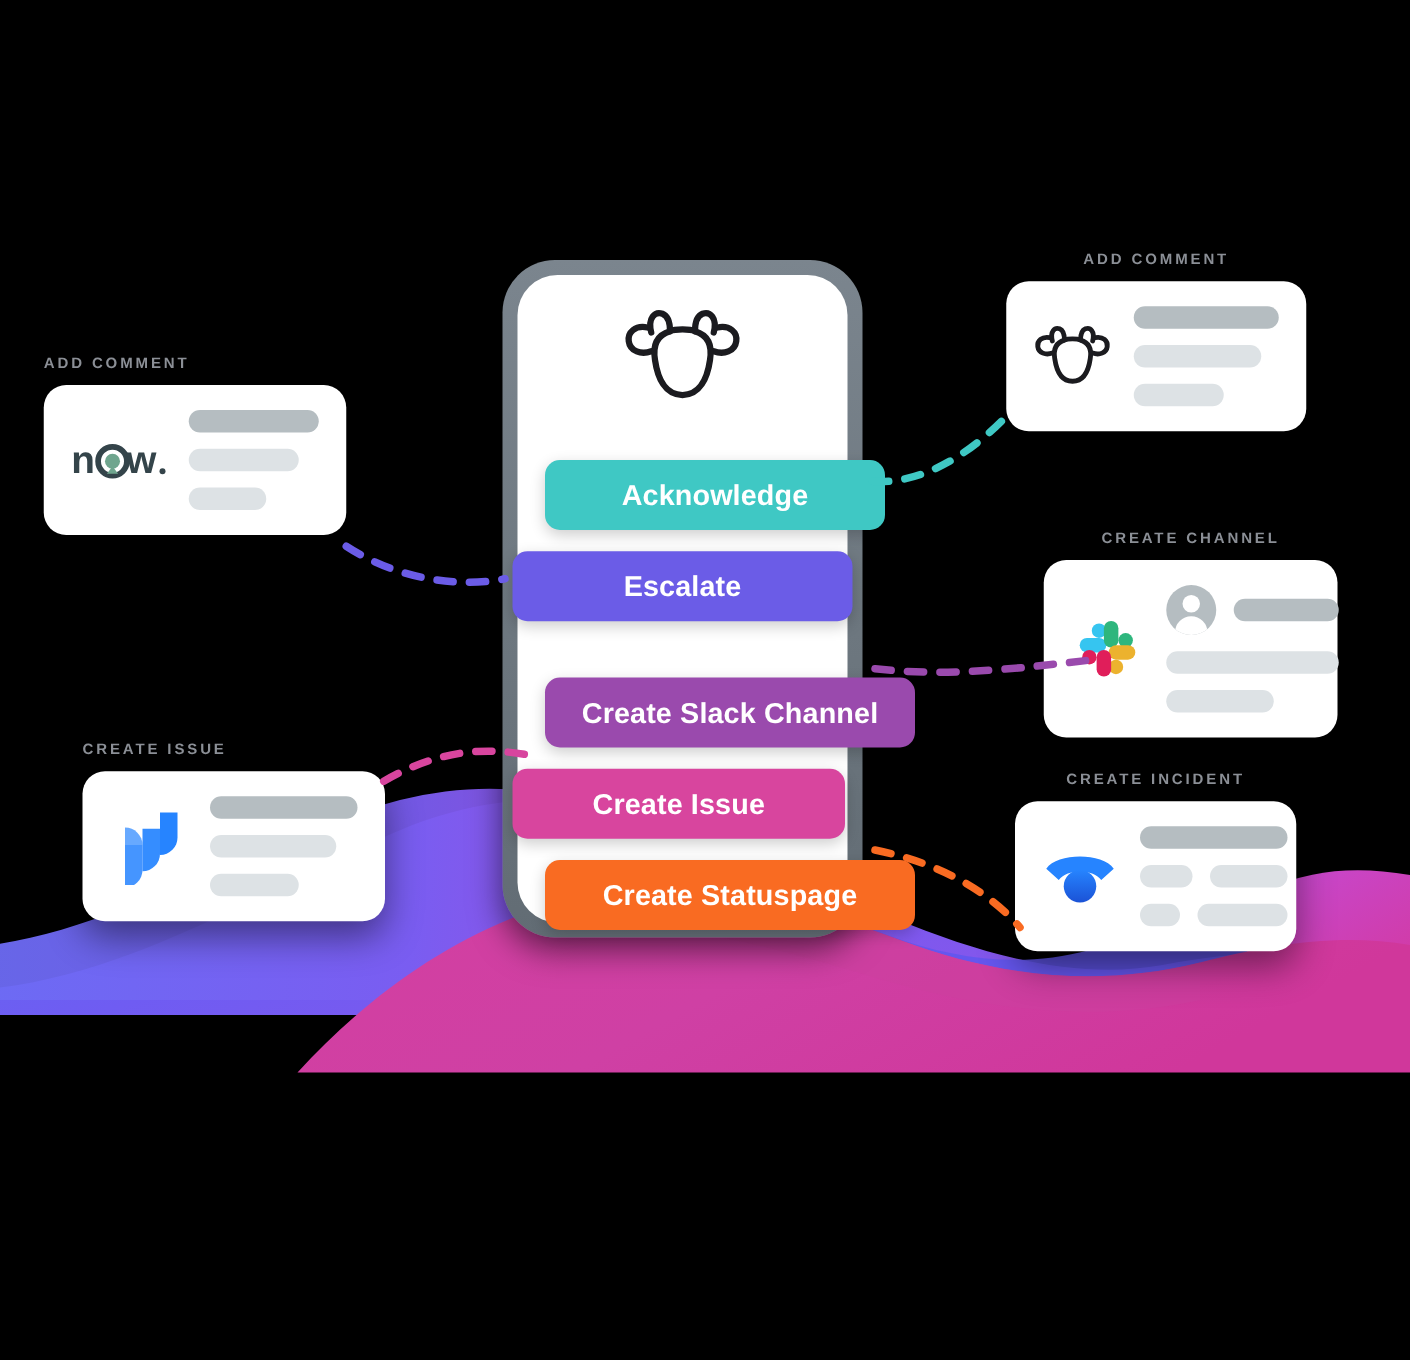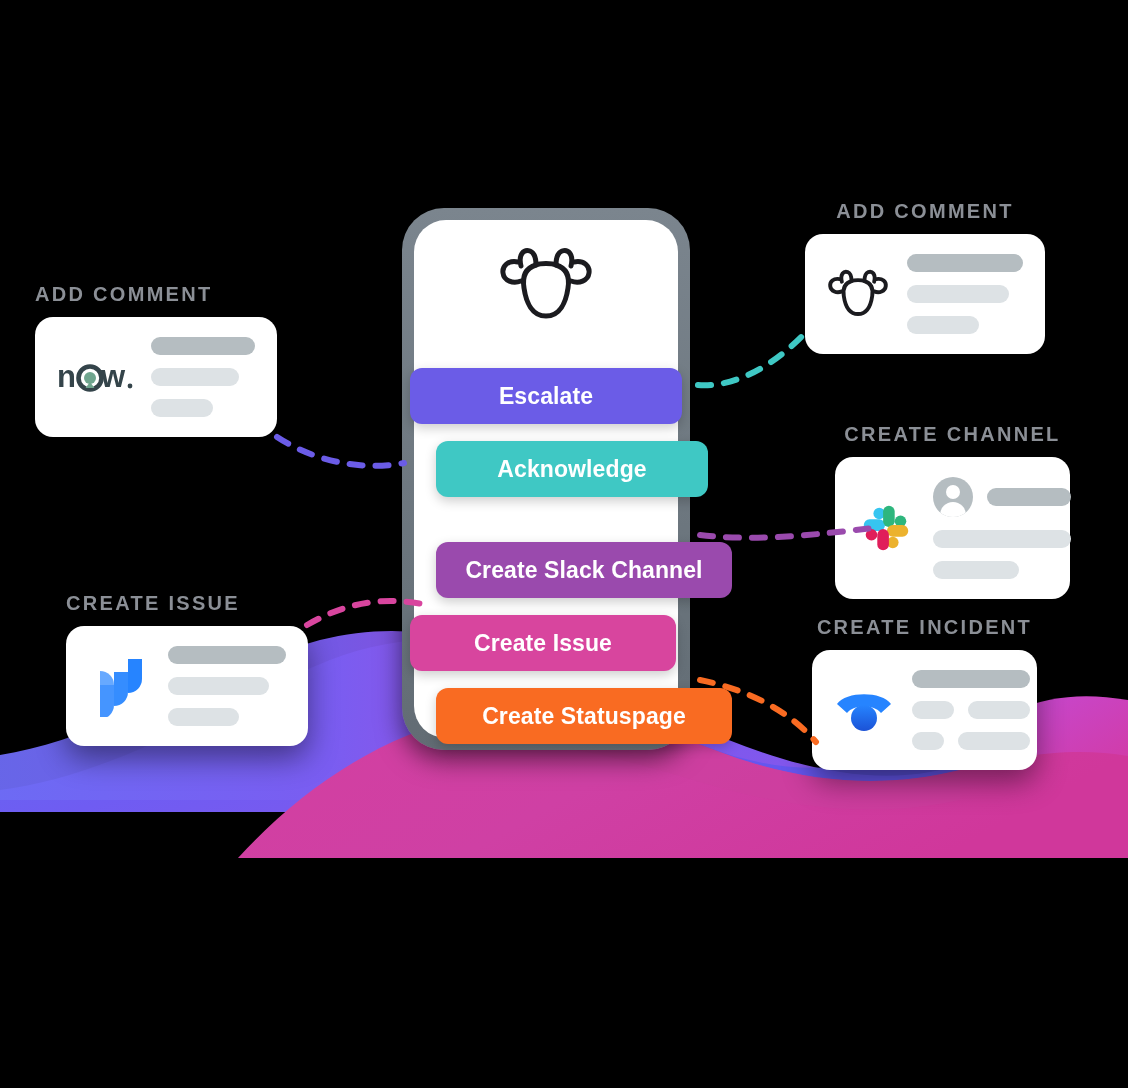--- a/index.html
+++ b/index.html
@@ -45,21 +45,21 @@
   }
   .a-ack    { width: 272px; margin-left: 22px; background: #3fc8c4; }
   .a-esc    { width: 272px; margin-left: -4px; background: #6b5ce7; }
   .a-slack  { width: 296px; margin-left: 22px; background: #9a4aad; }
   .a-issue  { width: 266px; margin-left: -4px; background: #d8459e; }
   .a-status { width: 296px; margin-left: 22px; background: #f96b22; margin-bottom: 0; }
 
   
   .card-wrap { position: absolute; z-index: 7; }
   .card-label {
-    color: #8b8f96; font-size: 20px; font-weight: 700;
+    color: #8b8f96; font-size: 12px; font-weight: 700;
     letter-spacing: 2.3px; text-transform: uppercase;
     margin-bottom: 11px; white-space: nowrap;
   }
   .card {
     background: #fff; border-radius: 18px;
     box-shadow: 0 12px 30px rgba(0,0,0,.45);
     display: flex; align-items: center;
     padding: 20px 22px; gap: 18px;
   }
   .card-icon { flex: 0 0 auto; display: flex; align-items: center; justify-content: center; }
@@ -156,22 +156,22 @@
           <path d="M20 16 C10 14 4 20 5 27 C6 35 15 38 23 35
                    M76 16 C86 14 92 20 91 27 C90 35 81 38 73 35" fill="none" stroke="#1b1b1f" stroke-width="5" stroke-linecap="round" stroke-linejoin="round"></path>
           <path d="M23 20 C20 8 26 3 32 5 C37 7 38 14 38 19
                    M73 20 C76 8 70 3 64 5 C59 7 58 14 58 19" fill="none" stroke="#1b1b1f" stroke-width="5" stroke-linecap="round" stroke-linejoin="round"></path>
           <path d="M38 19 C42 17 54 17 58 19 C68 22 72 30 70 42
                    C68 56 62 70 48 70 C34 70 28 56 26 42 C24 30 28 22 38 19 Z" fill="none" stroke="#1b1b1f" stroke-width="5" stroke-linejoin="round"></path>
         </svg>
       </div>
 
       <div class="actions">
+        <div class="action a-ack" style="background: rgb(63, 200, 196);">Acknowledge</div>
         <div class="action a-esc" style="background: rgb(107, 92, 231);">Escalate</div>
-        <div class="action a-ack" style="background: rgb(63, 200, 196);">Acknowledge</div>
         <div class="action a-slack" style="background: rgb(154, 74, 173); margin-top: 45px;">Create Slack Channel</div>
         <div class="action a-issue" style="background: rgb(216, 69, 158);">Create Issue</div>
         <div class="action a-status" style="background: rgb(249, 107, 34);">Create Statuspage</div>
       </div>
 
     </div>
   </div>
 
   <div class="card-wrap" id="card-now">
     <div class="card-label">ADD COMMENT</div>

